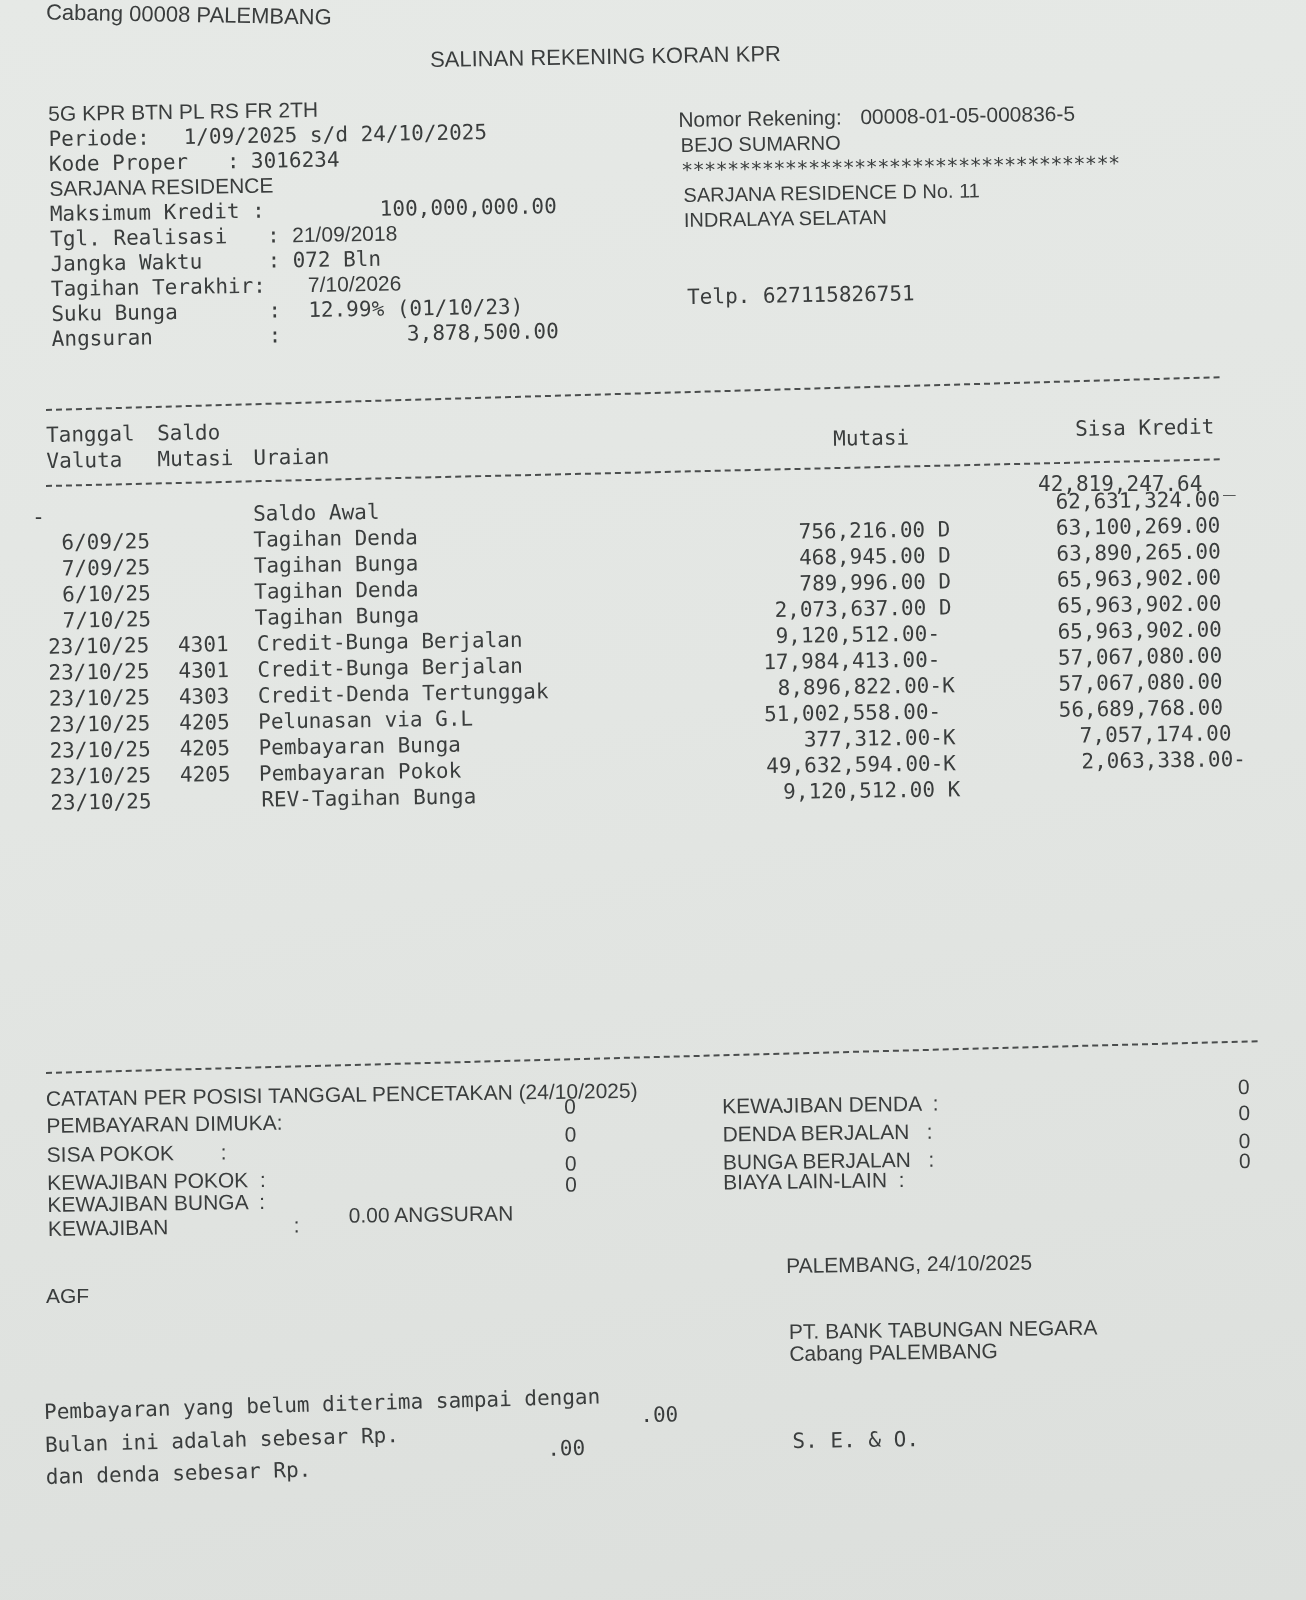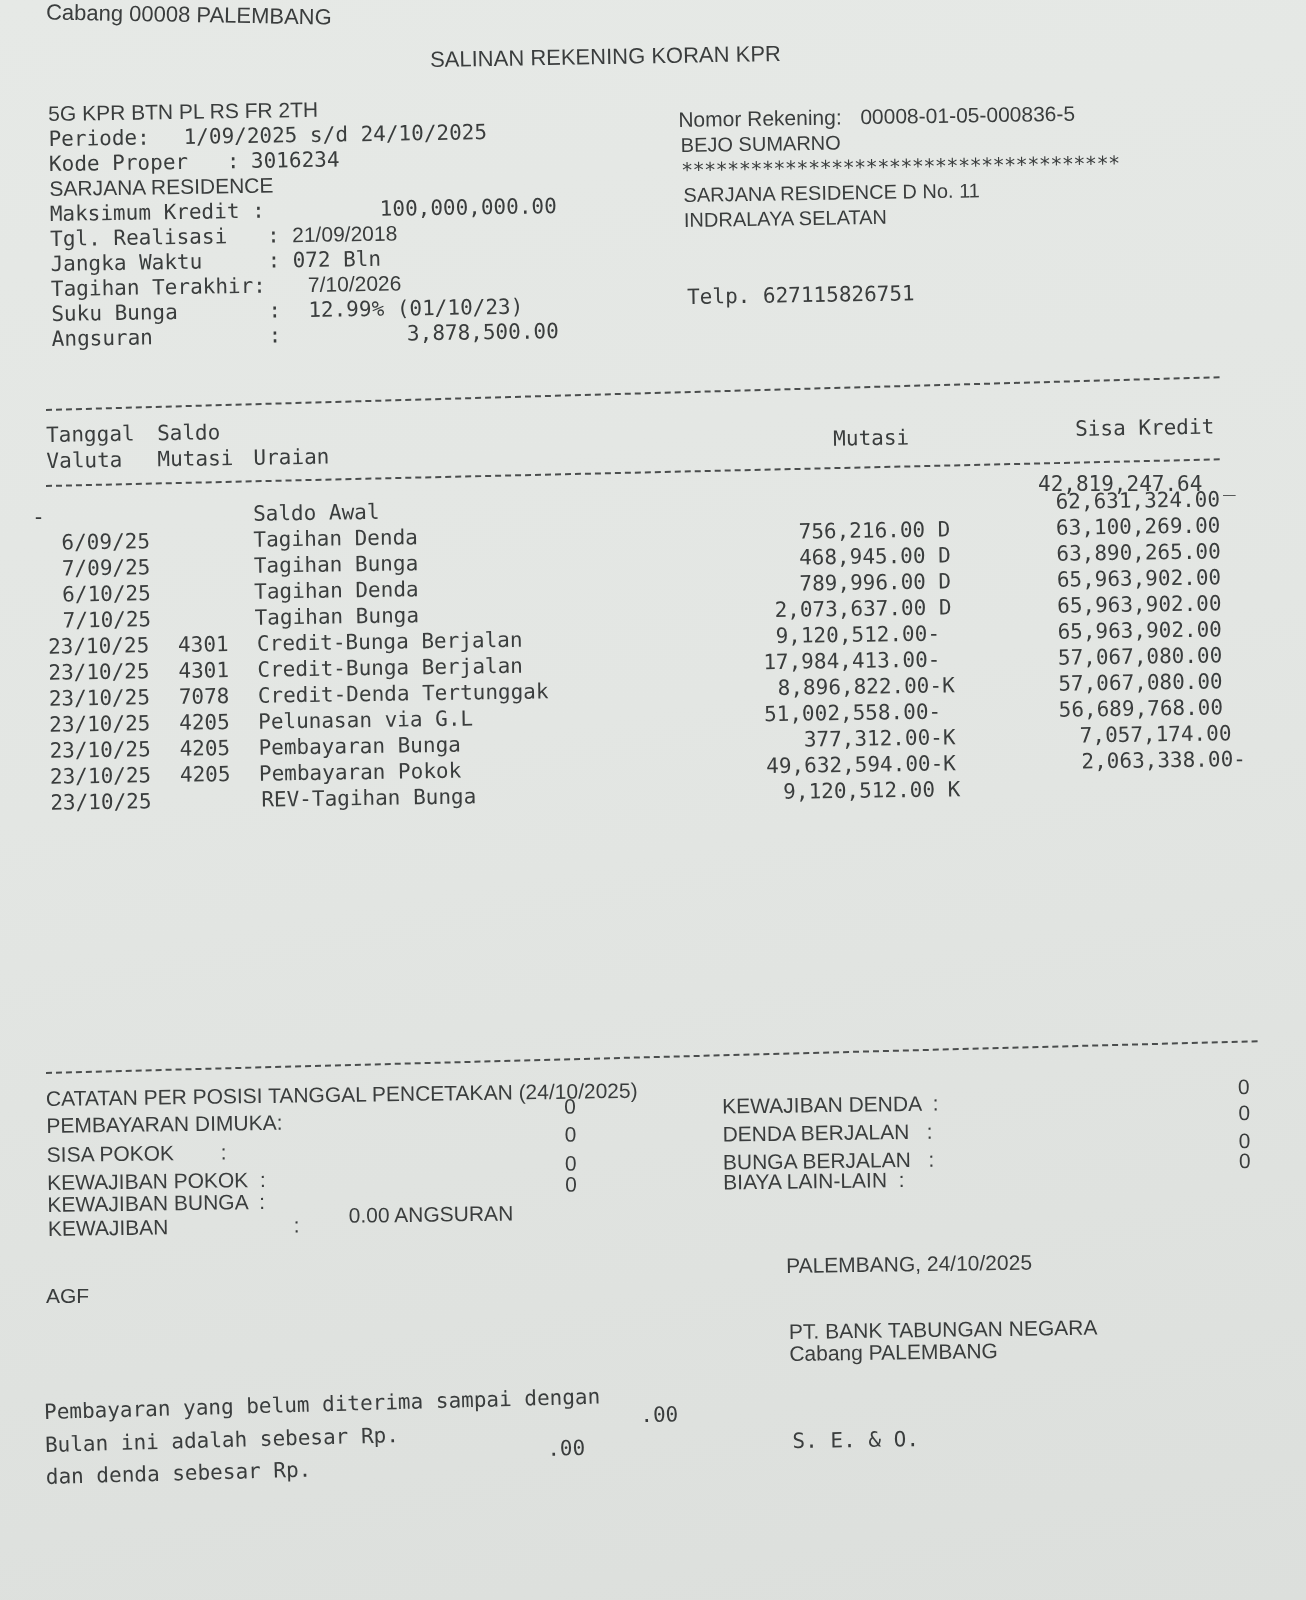--- a/index.html
+++ b/index.html
@@ -124,21 +124,21 @@
   </div>
   <div class="row" style="top:661px; left:0; width:1306px;">
     <span class="abs mono" style="left:46px;">23/10/25</span>
     <span class="abs mono" style="left:176px;">4301</span>
     <span class="abs mono" style="left:255px;">Credit-Bunga Berjalan</span>
     <span class="abs mono right" style="left:600px; width:338px;">17,984,413.00-</span>
     <span class="abs mono right" style="left:980px; width:240px;">57,067,080.00</span>
   </div>
   <div class="row" style="top:687px; left:0; width:1306px;">
     <span class="abs mono" style="left:46px;">23/10/25</span>
-    <span class="abs mono" style="left:176px;">7078</span>
+    <span class="abs mono" style="left:176px;">4303</span>
     <span class="abs mono" style="left:255px;">Credit-Denda Tertunggak</span>
     <span class="abs mono right" style="left:600px; width:352px;">8,896,822.00-K</span>
     <span class="abs mono right" style="left:980px; width:240px;">57,067,080.00</span>
   </div>
   <div class="row" style="top:713px; left:0; width:1306px;">
     <span class="abs mono" style="left:46px;">23/10/25</span>
     <span class="abs mono" style="left:176px;">4205</span>
     <span class="abs mono" style="left:255px;">Pelunasan via G.L</span>
     <span class="abs mono right" style="left:600px; width:338px;">51,002,558.00-</span>
     <span class="abs mono right" style="left:980px; width:240px;">56,689,768.00</span>

